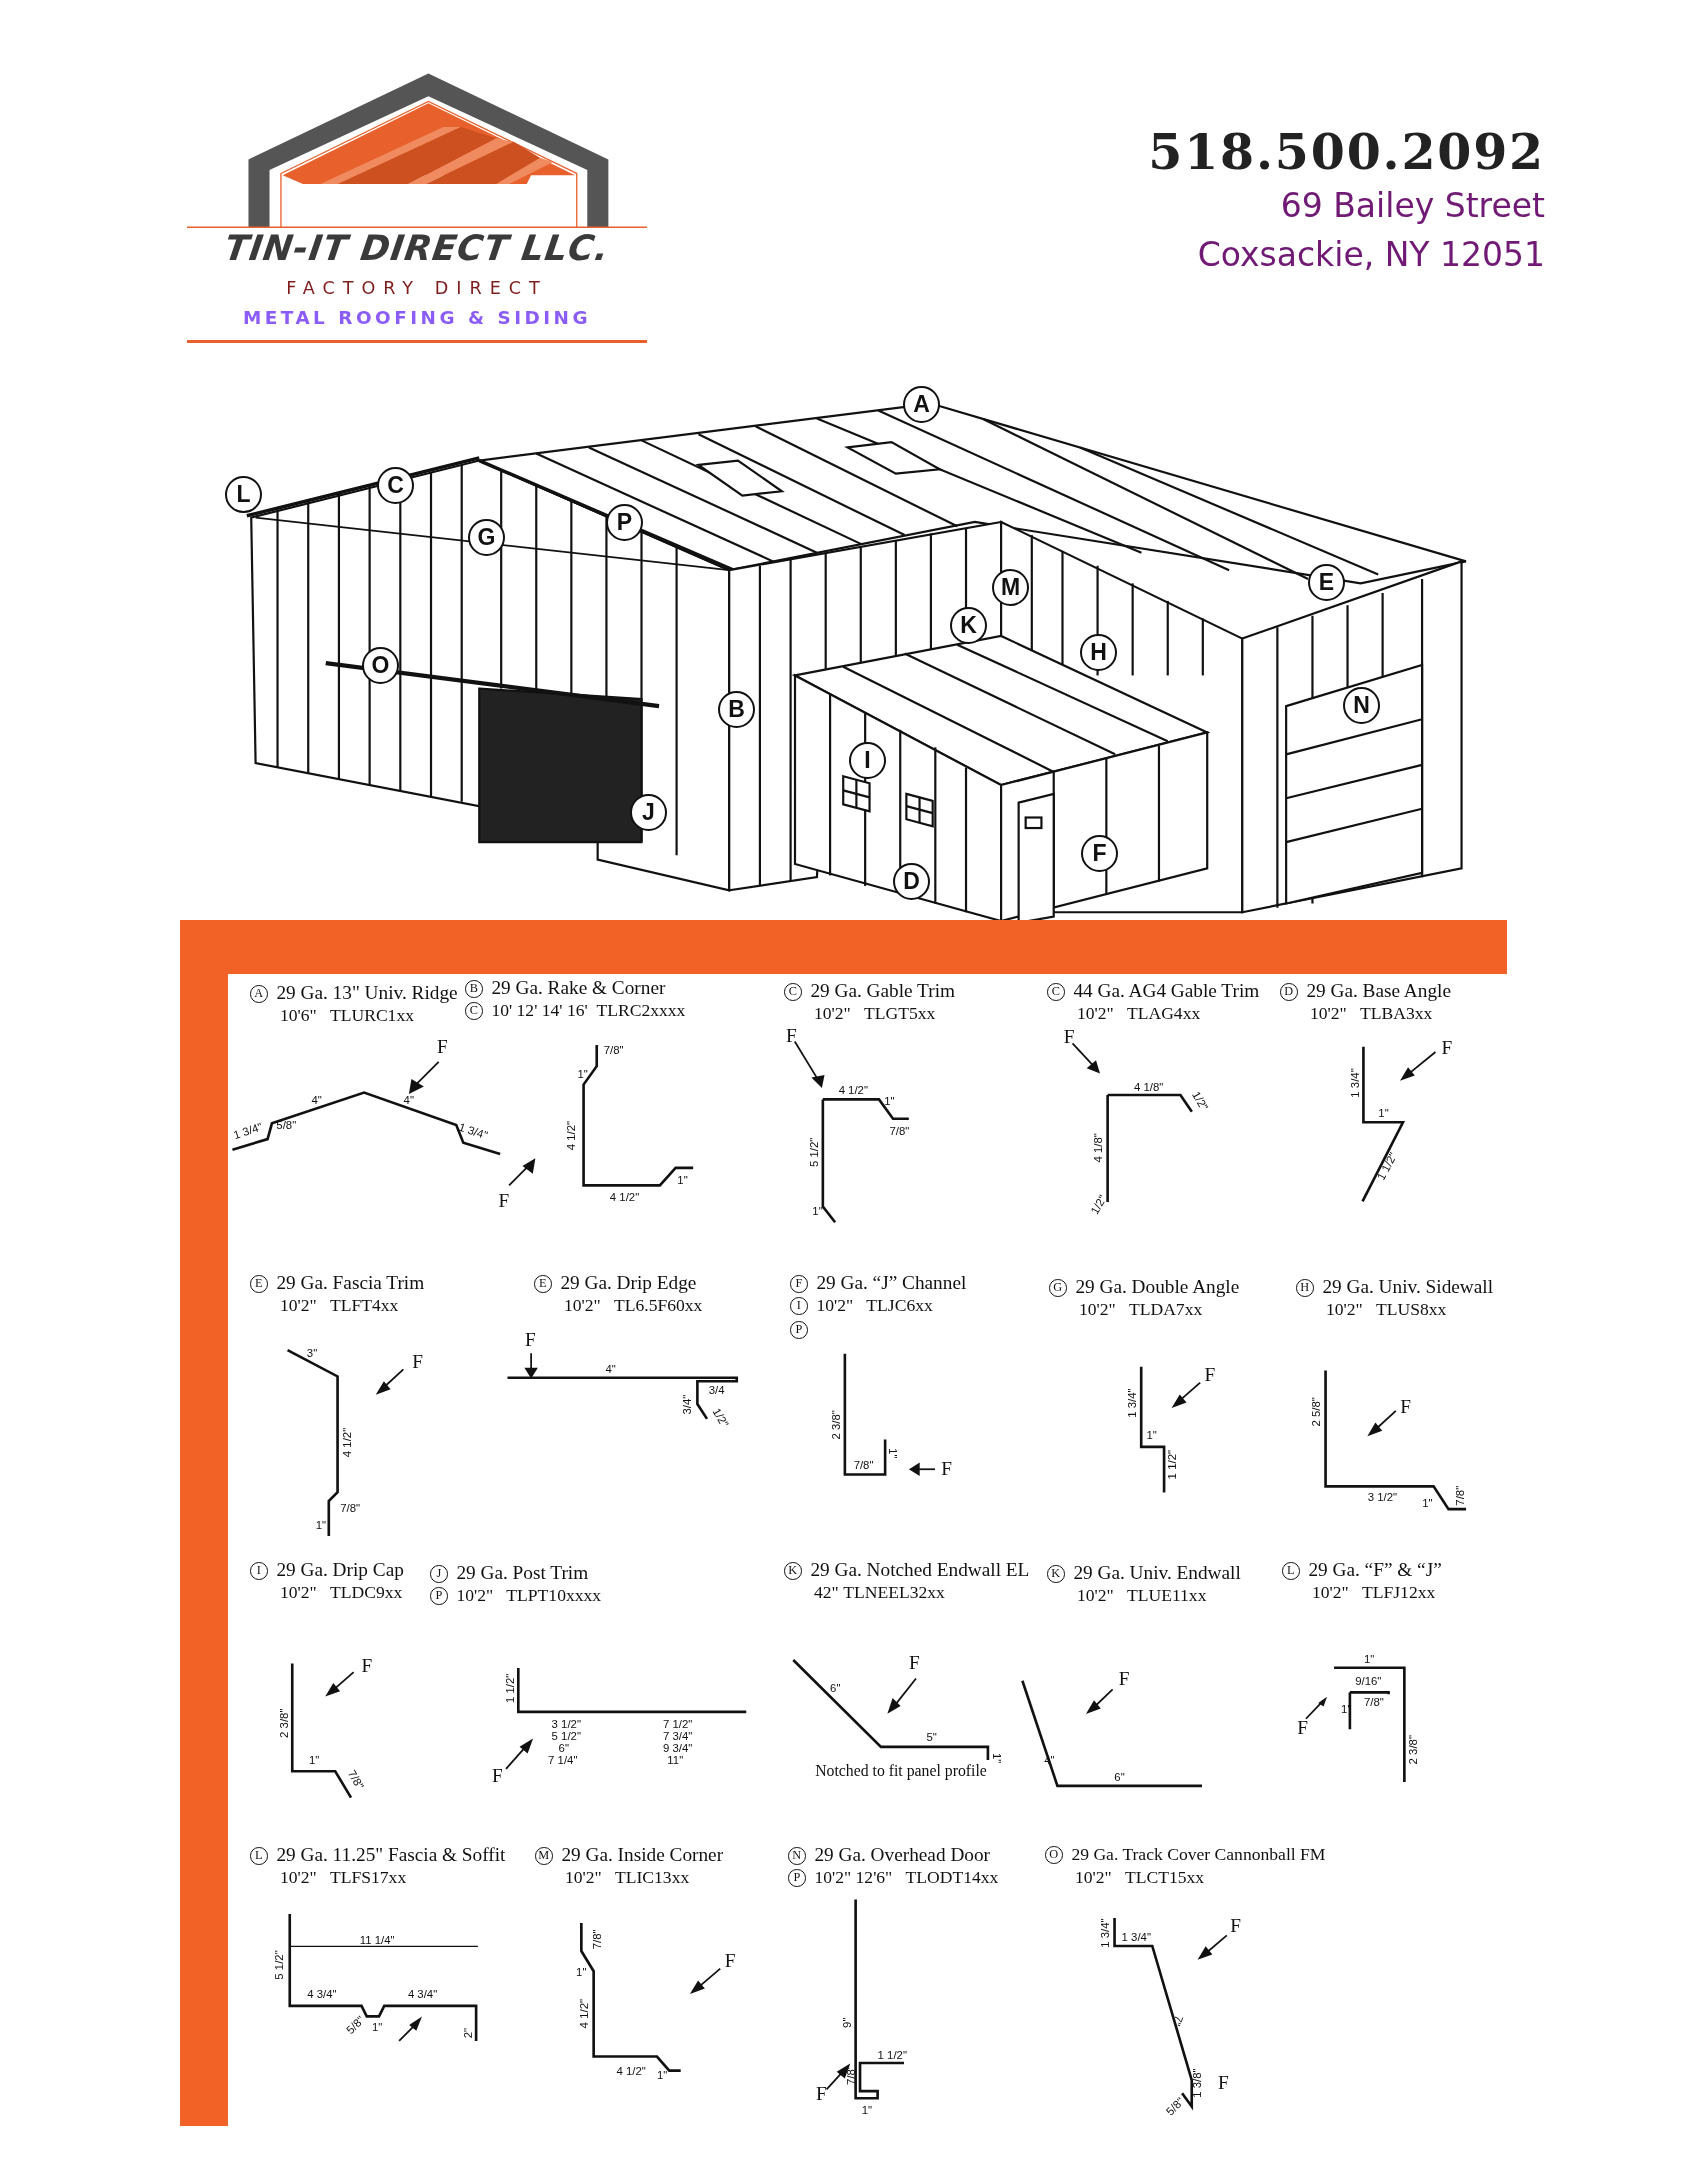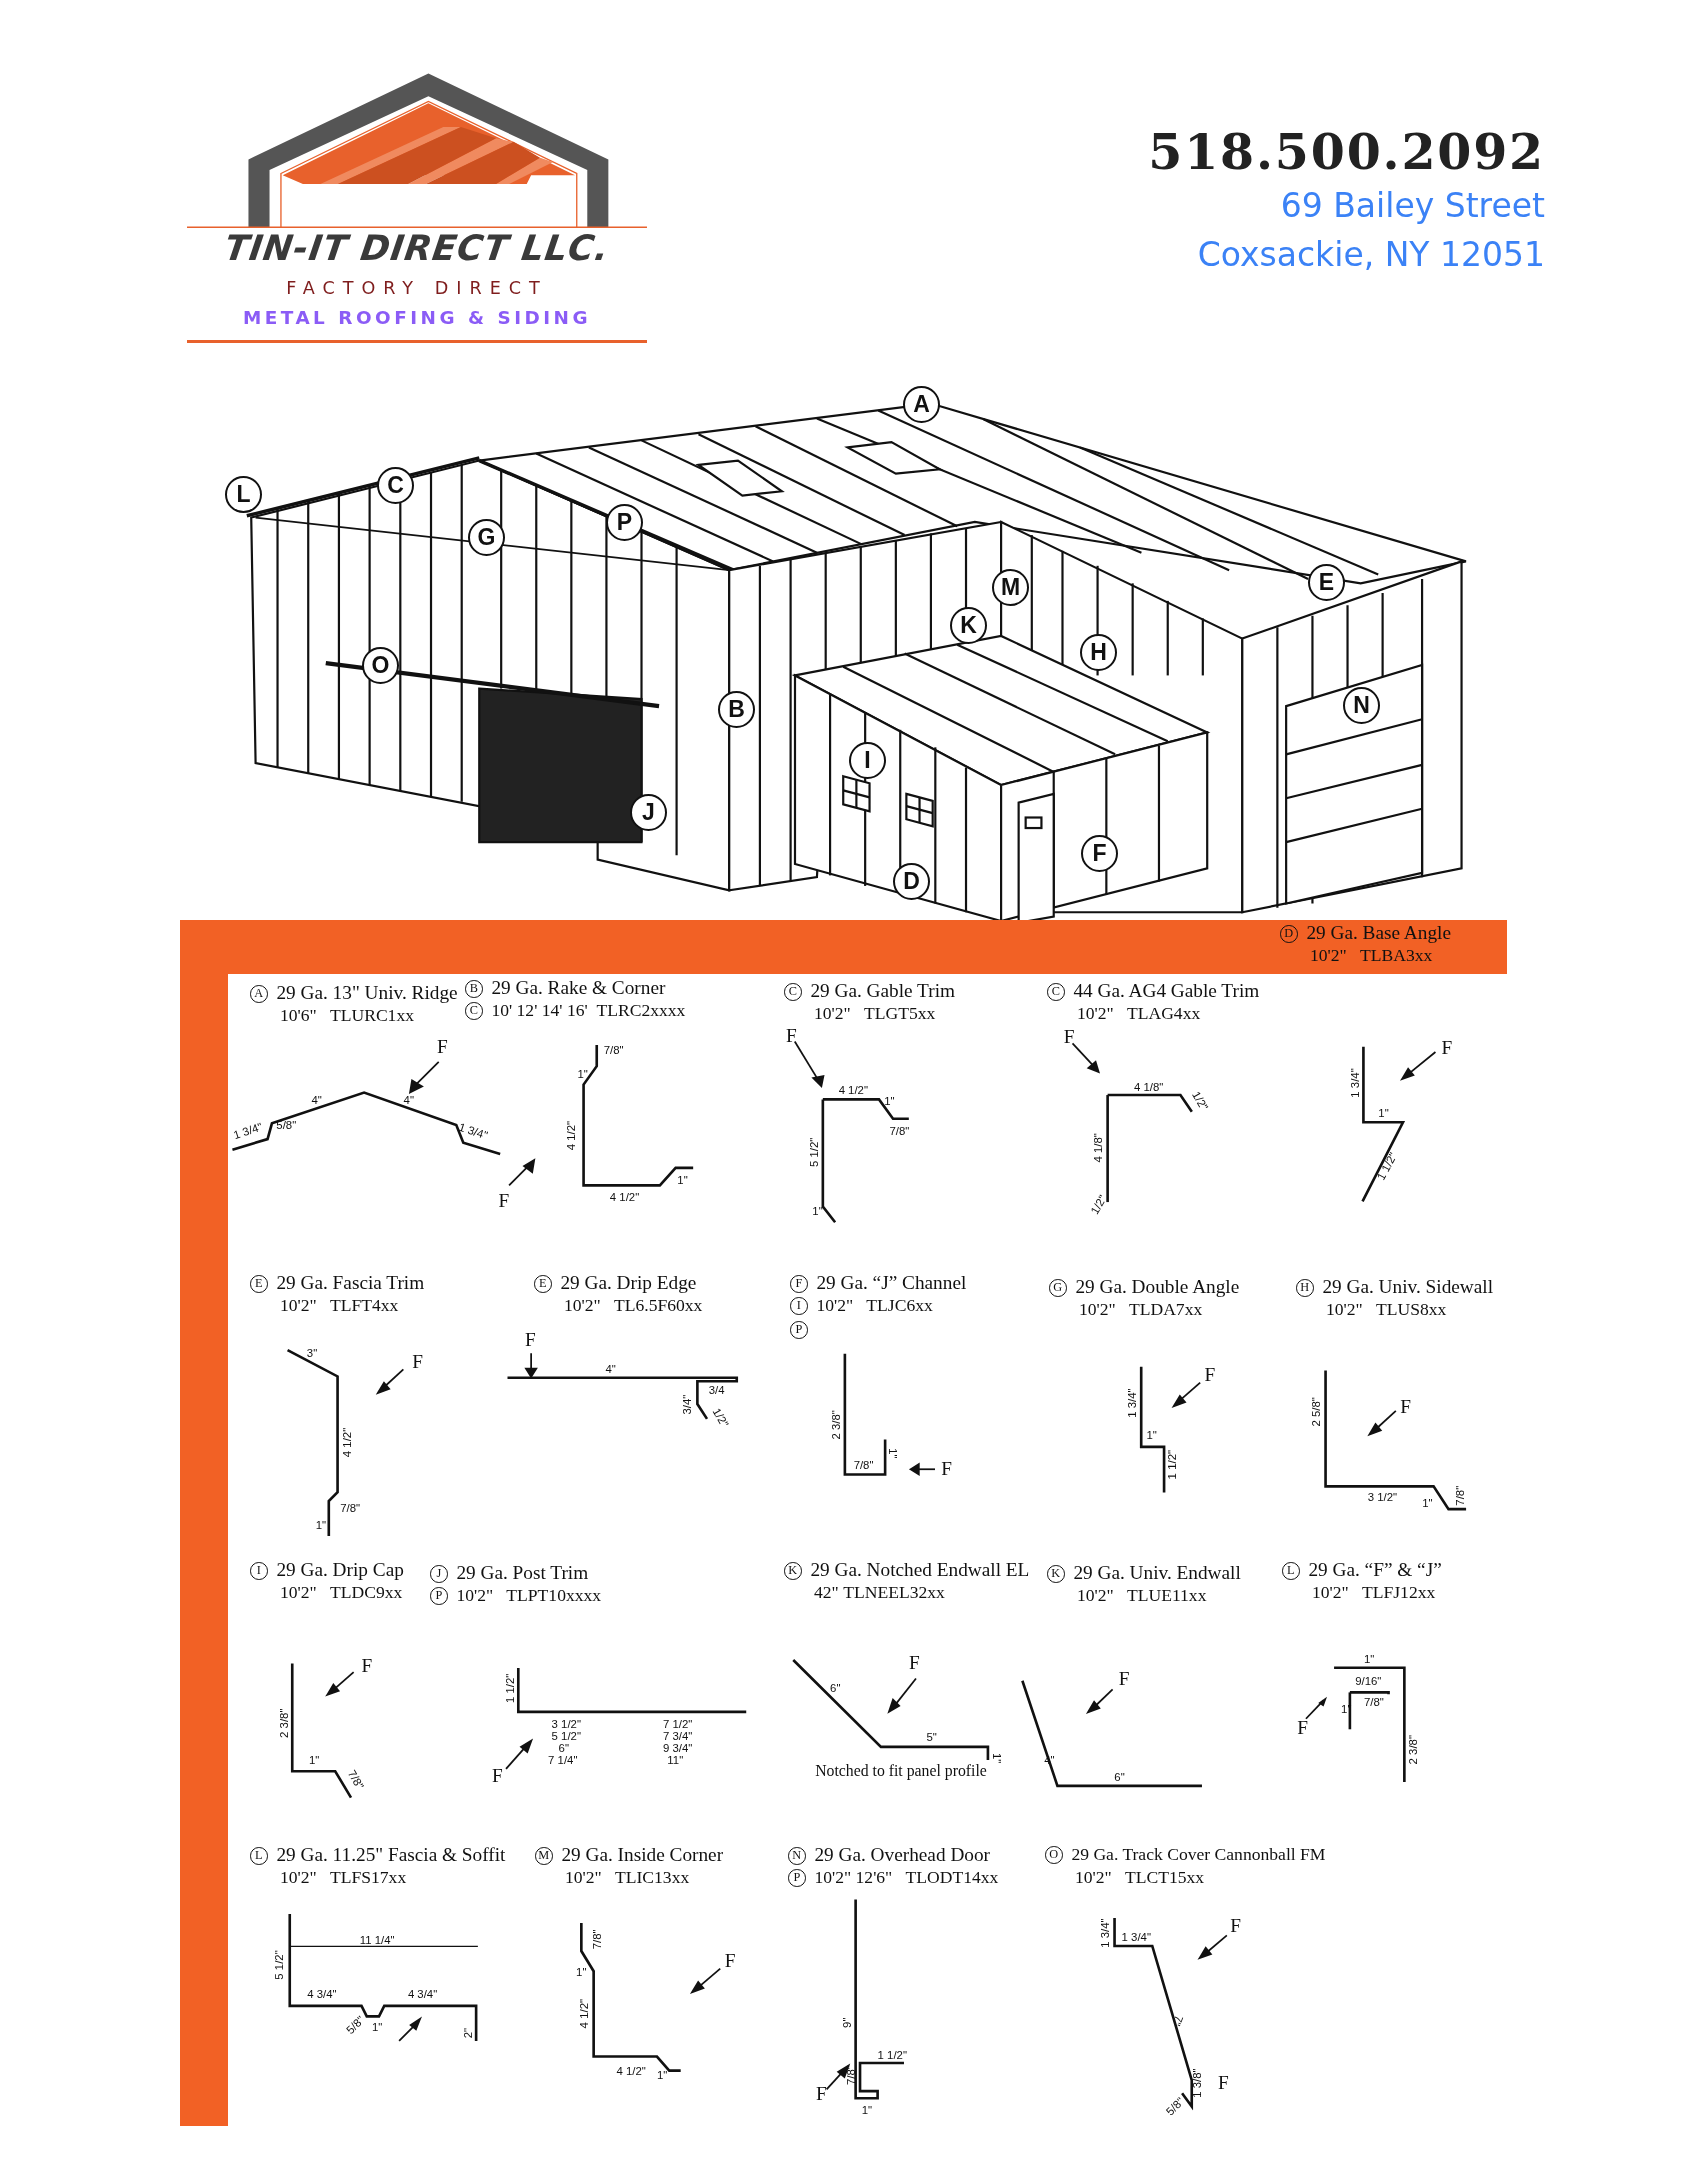--- a/index.html
+++ b/index.html
@@ -6,21 +6,21 @@
   body{width:1685px;height:2181px;position:relative;overflow:hidden;font-family:"Liberation Serif",serif;color:#111;}
   .abs{position:absolute;}
   
   .logo{left:180px;top:61px;width:474px;height:290px;}
   .logo-name{position:absolute;left:0;top:167px;width:474px;text-align:center;font-family:"DejaVu Sans",sans-serif;font-weight:bold;font-style:italic;font-size:35px;letter-spacing:0.9px;color:#3a3a3a;transform:skewX(-8deg);}
   .logo-sub1{position:absolute;left:0;top:217px;width:474px;text-align:center;font-family:"DejaVu Sans",sans-serif;font-weight:normal;font-size:17.6px;letter-spacing:8px;color:#7f1d1d;}
   .logo-sub2{position:absolute;left:0;top:246px;width:474px;text-align:center;font-family:"DejaVu Sans",sans-serif;font-weight:bold;font-size:18.4px;letter-spacing:3.5px;color:#8b5cf6;}
   
   .contact{right:140px;top:123px;text-align:right;}
   .phone{font-family:"DejaVu Serif",serif;font-weight:bold;font-size:49px;letter-spacing:1.8px;color:#222;line-height:58px;}
-  .cline{font-family:"DejaVu Sans",sans-serif;font-size:33px;line-height:49px;color:#3b82f6;}
+  .cline{font-family:"DejaVu Sans",sans-serif;font-size:33px;line-height:49px;color:#701a75;}
   
   .building{left:211px;top:386px;width:1282px;height:535px;}
   .callout{position:absolute;width:37px;height:37px;border:2.6px solid #111;border-radius:50%;background:#fff;display:flex;align-items:center;justify-content:center;font-family:"Liberation Sans",sans-serif;font-weight:bold;font-size:23px;box-sizing:border-box;}
   
   .bar-top{left:180px;top:920px;width:1327px;height:54px;background:#f26125;}
   .bar-left{left:180px;top:920px;width:48px;height:1206px;background:#f26125;}
   
   .item{position:absolute;}
   .item-title{font-size:19.3px;line-height:23px;white-space:nowrap;}
   .item-sub{font-size:17.6px;line-height:23px;white-space:nowrap;margin-left:30px;}
@@ -249,21 +249,21 @@
         <polygon points="41,46 31,42 38,36" fill="#111"></polygon>
   </g>
   <text class="flbl" x="2" y="14">F</text>
   <text class="dim" x="82" y="68">4 1/8"</text>
   <text class="dim" x="148" y="72" transform="rotate(60 148 72)">1/2"</text>
   <text class="dim" x="46" y="150" transform="rotate(-90 46 150)">4 1/8"</text>
   <text class="dim" x="40" y="210" transform="rotate(-60 40 210)">1/2"</text>
   </svg>
 </div>
 
-<div class="item" style="left:1280px;top:921px;">
+<div class="item" style="left:1280px;top:979px;">
   <div class="item-title"><span class="badge">D</span><span>29 Ga. Base Angle</span></div>
   <div class="item-sub"><span>10'2"</span>&nbsp;&nbsp;&nbsp;<span>TLBA3xx</span></div>
 </div>
 <div class="profile" style="left:1352px;top:1036px;">
   <svg width="123" height="176" viewBox="0 0 140 200">
       <g fill="none" stroke="#111" stroke-width="3">
     <polyline points="13,12 13,98 58,98 12,188"></polyline>
     <line x1="95" y1="18" x2="62" y2="45" stroke-width="2"></line>
         <polygon points="58,48 64,38 69,44" fill="#111"></polygon>
   </g>

